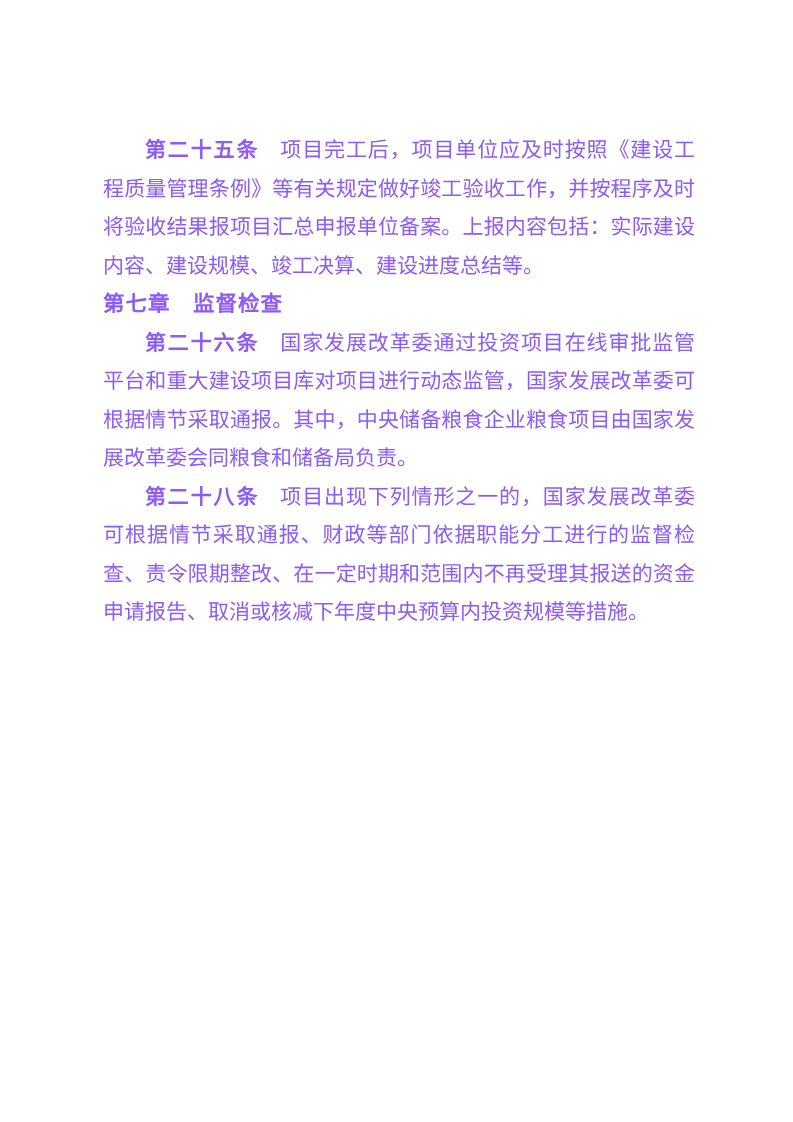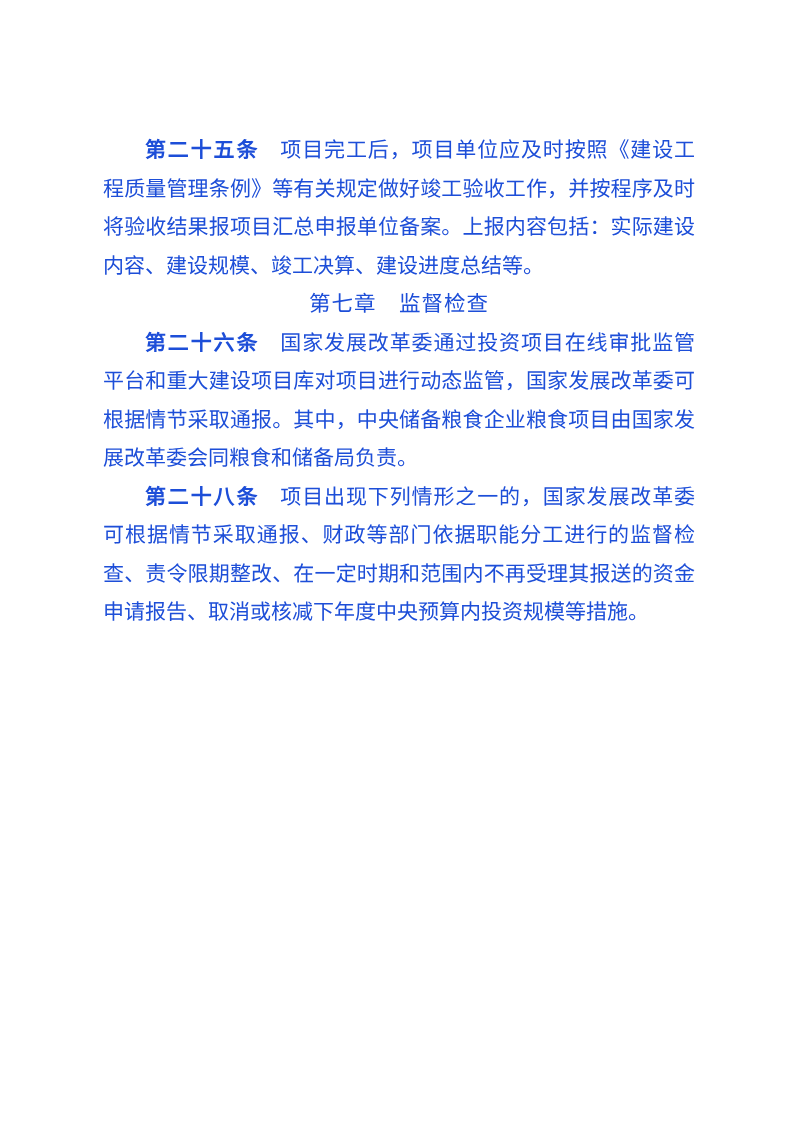--- a/index.html
+++ b/index.html
@@ -12,21 +12,21 @@
     width: 793px;
     height: 1122px;
     background: #ffffff;
     overflow: hidden;
   }
   .doc-content {
     position: absolute;
     left: 103px;
     top: 131px;
     width: 592px;
-    color: #1d4ed8;
+    color: #8b5cf6;
     font-family: "Liberation Serif", "DejaVu Serif", serif;
     font-size: 21px;
     line-height: 38.5px;
     text-align: justify;
     text-justify: inter-character;
   }
   .para {
     margin: 0;
     padding: 0;
     text-indent: 2em;
@@ -37,22 +37,21 @@
     margin-right: 1em;
     letter-spacing: 1px;
   }
   .article-number:empty {
     display: none;
   }
   .chapter-heading {
     margin: 0;
     padding: 0;
     text-indent: 0;
-    text-align: center;
-    font-weight: 400;
+    font-weight: 700;
     font-size: 21.5px;
     font-family: "Liberation Sans", "DejaVu Sans", sans-serif;
     letter-spacing: 1px;
   }
 </style>
 </head>
 <body>
 
 <div class="page">
   <div class="doc-content">

